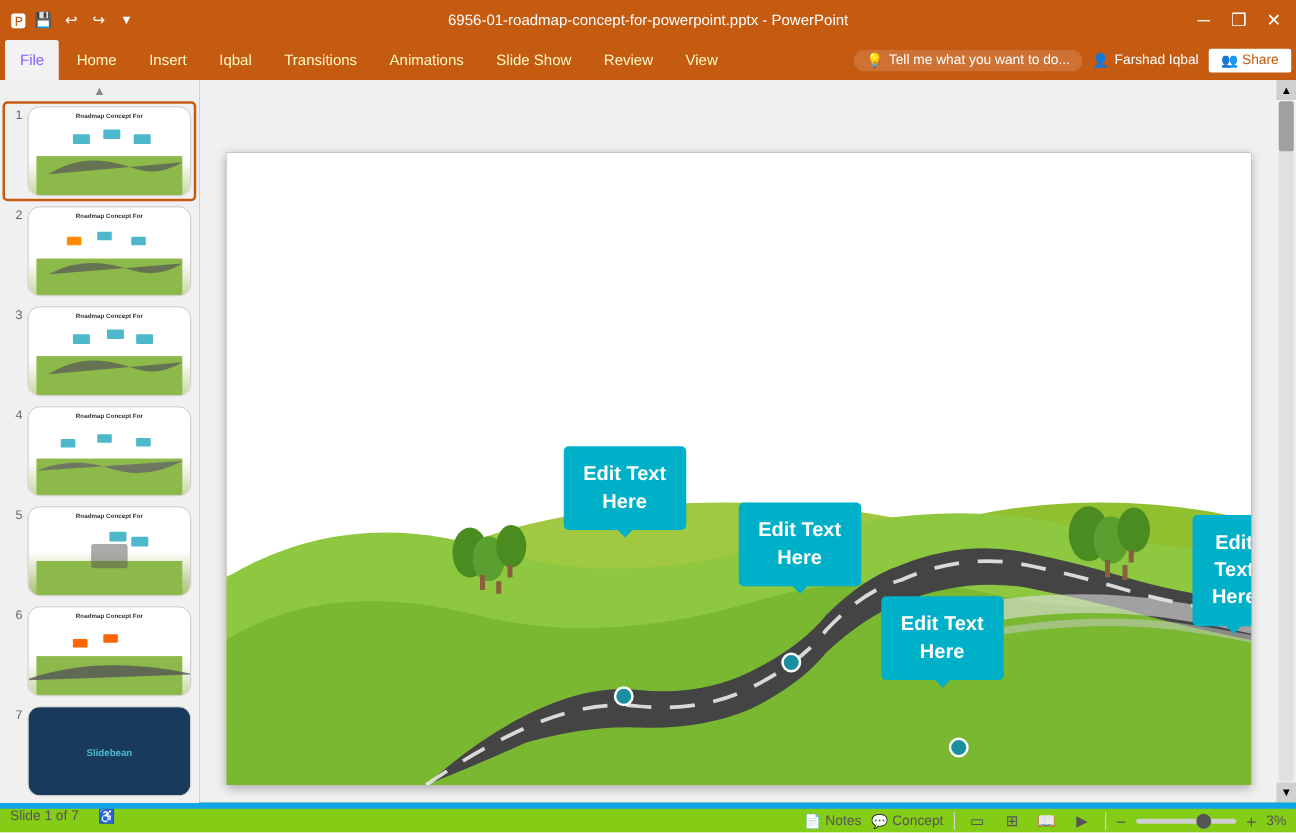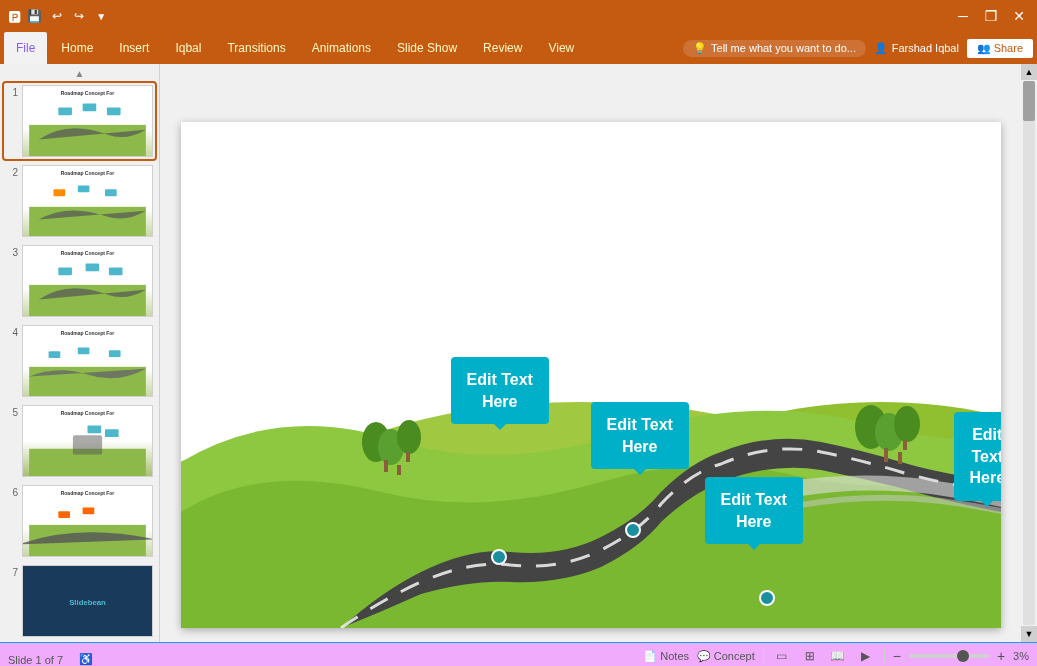--- a/index.html
+++ b/index.html
@@ -122,21 +122,21 @@
       color: #666;
       width: 12px;
       padding-top: 2px;
       text-align: right;
     }
     .slide-img {
       flex: 1;
       height: 72px;
       background: white;
       border: 1px solid #d0d0d0;
-      border-radius: 0;
+      border-radius: 10px;
       overflow: hidden;
       position: relative;
     }
 
     
     .canvas-area {
       flex: 1;
       display: flex;
       align-items: center;
       justify-content: center;
@@ -173,24 +173,24 @@
       text-align: center;
       font-size: 32px;
       font-weight: 300;
       color: #333;
       letter-spacing: -0.5px;
     }
 
     
     .status-bar {
       height: 24px;
-      background: #f0abfc;
-      border-top: 1px solid #0ea5e9;
-      display: flex;
-      align-items: flex-end;
+      background: #84cc16;
+      border-top: 5px solid #0ea5e9;
+      display: flex;
+      align-items: flex-start;
       padding: 0 8px;
       font-size: 11px;
       color: #555;
       gap: 16px;
     }
     .status-right {
       margin-left: auto;
       display: flex;
       align-items: center;
       gap: 8px;
@@ -245,20 +245,21 @@
 <body>
 
 <div class="title-bar">
   <div class="title-bar-left">
     <span style="font-size:14px;">🅿</span>
     <span class="tb-icon">💾</span>
     <span class="tb-icon">↩</span>
     <span class="tb-icon">↪</span>
     <span class="tb-icon" style="font-size:10px;">▼</span>
   </div>
+  <div class="title-bar-center">6956-01-roadmap-concept-for-powerpoint.pptx - PowerPoint</div>
   <div class="title-bar-right">
     <span class="win-btn">─</span>
     <span class="win-btn">❒</span>
     <span class="win-btn close">✕</span>
   </div>
 </div>
 
 <div class="ribbon">
   <div class="ribbon-tabs">
     <div class="ribbon-tab active">File</div>

